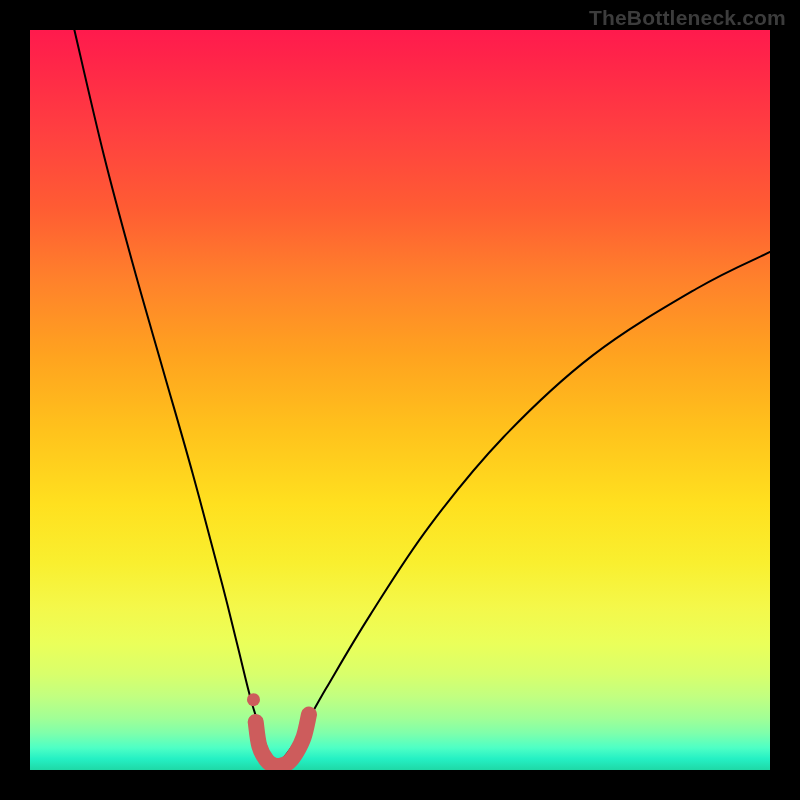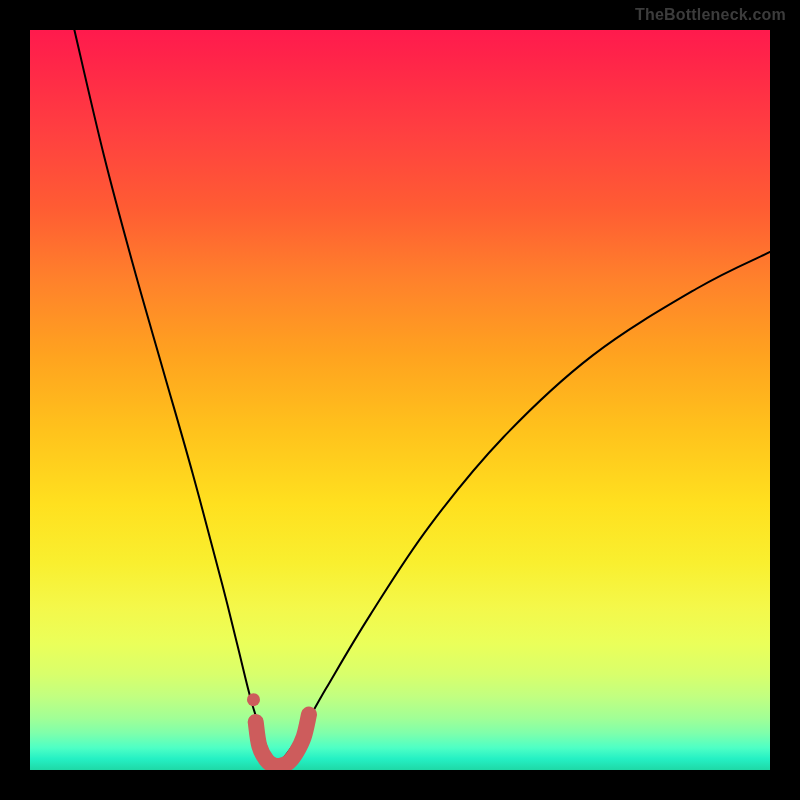--- a/index.html
+++ b/index.html
@@ -49,21 +49,21 @@
       #4effc5 97%,
       #24f0c4 98.5%,
       #1fd8a6 100%
     );
   }
   .watermark {
     position: absolute;
     top: 6px;
     right: 14px;
     color: #3c3c3c;
-    font-size: 16px;
+    font-size: 21px;
     font-weight: 600;
     letter-spacing: 0.2px;
     user-select: none;
   }
   svg.curves {
     position: absolute;
     inset: 0;
     width: 740px;
     height: 740px;
   }

